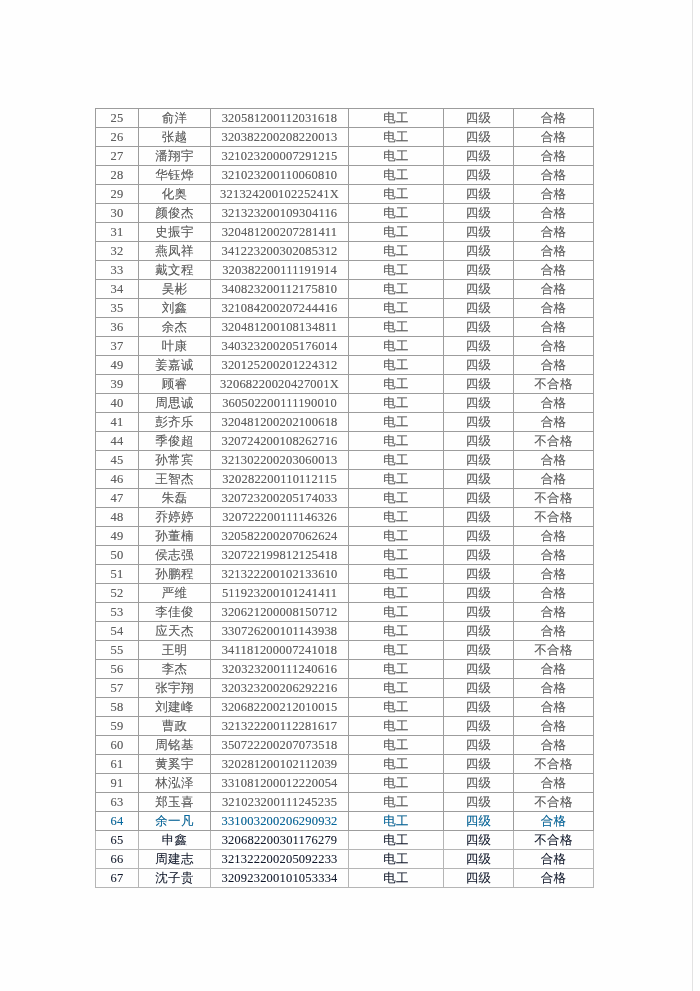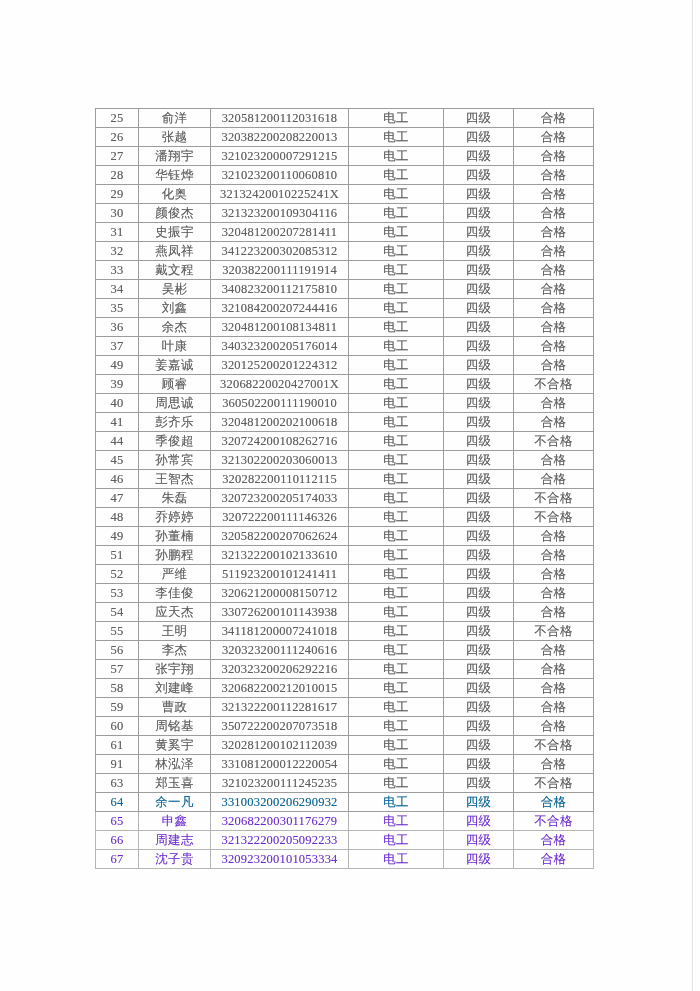--- a/index.html
+++ b/index.html
@@ -45,21 +45,21 @@
     letter-spacing: 0.3px;
     white-space: nowrap;
     overflow: hidden;
     text-shadow: 0 0 0.5px rgba(110,110,110,0.55);
   }
   table.cert-table td.id-cell {
     font-size: 12.5px;
     letter-spacing: 0.2px;
   }
   tr.faded td {
-    color: #6d28d9;
+    color: #0f172a;
     border-color: #b5b5b5;
     text-shadow: 0 0 0.5px rgba(170,170,170,0.5);
   }
   tr.semi-faded td {
     color: #0369a1;
   }
 </style>
 </head>
 <body>
 
@@ -253,20 +253,28 @@
         </tr>
         <tr>
           <td>49</td>
           <td>孙董楠</td>
           <td class="id-cell">320582200207062624</td>
           <td>电工</td>
           <td>四级</td>
           <td>合格</td>
         </tr>
         <tr>
+          <td>50</td>
+          <td>侯志强</td>
+          <td class="id-cell">320722199812125418</td>
+          <td>电工</td>
+          <td>四级</td>
+          <td>合格</td>
+        </tr>
+        <tr>
           <td>51</td>
           <td>孙鹏程</td>
           <td class="id-cell">321322200102133610</td>
           <td>电工</td>
           <td>四级</td>
           <td>合格</td>
         </tr>
         <tr>
           <td>52</td>
           <td>严维</td>

